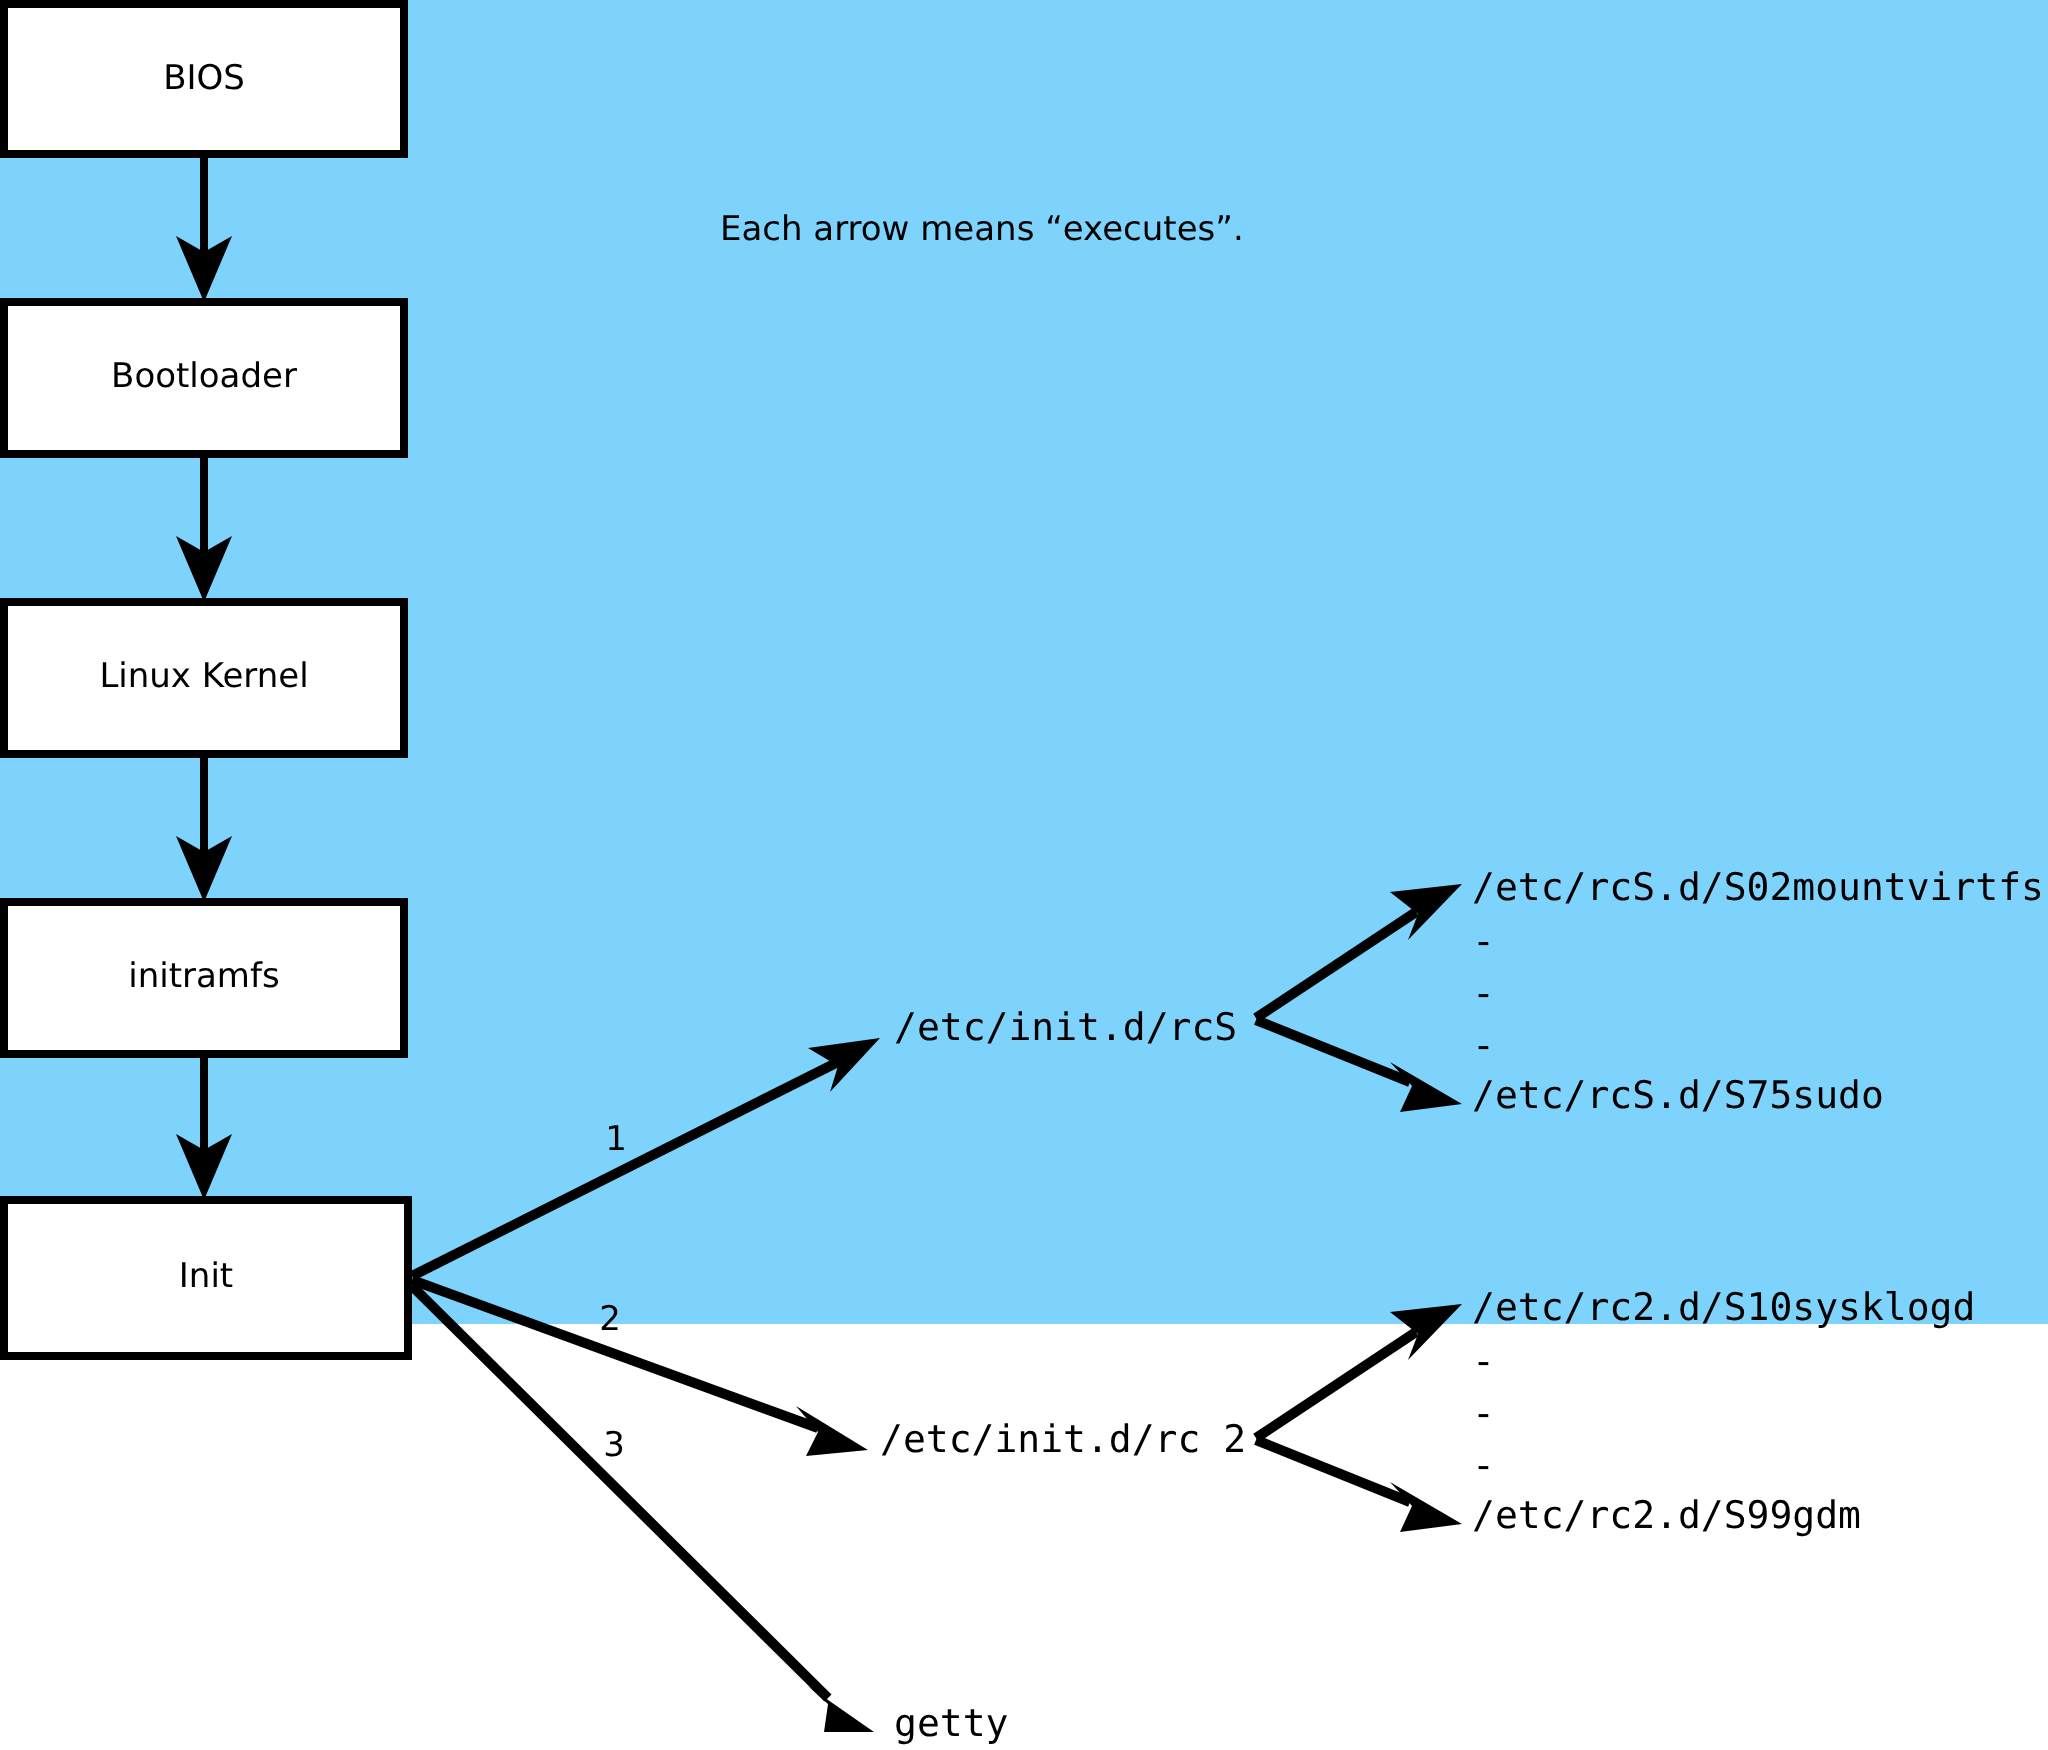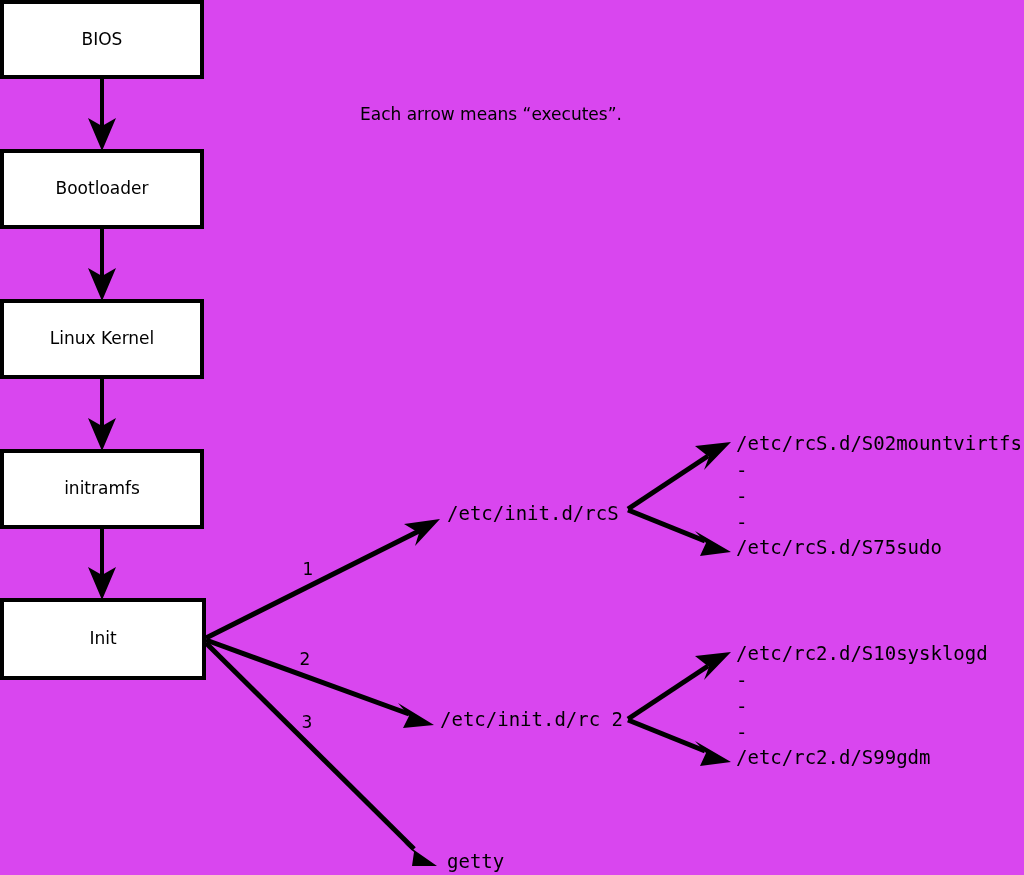--- a/index.html
+++ b/index.html
@@ -9,22 +9,22 @@
   }
   body {
     width: 1024px;
     height: 875px;
     overflow: hidden;
     font-family: "Liberation Sans", sans-serif;
   }
   #diagram-root {
     position: relative;
     width: 1024px;
-    height: 875px;
-    background: #d946ef;
+    height: 662px;
+    background: #7dd3fc;
   }
   svg.diagram {
     display: block;
     width: 1024px;
     height: 875px;
   }
   .box-rect {
     fill: #ffffff;
     stroke: #000000;
     stroke-width: 4;

